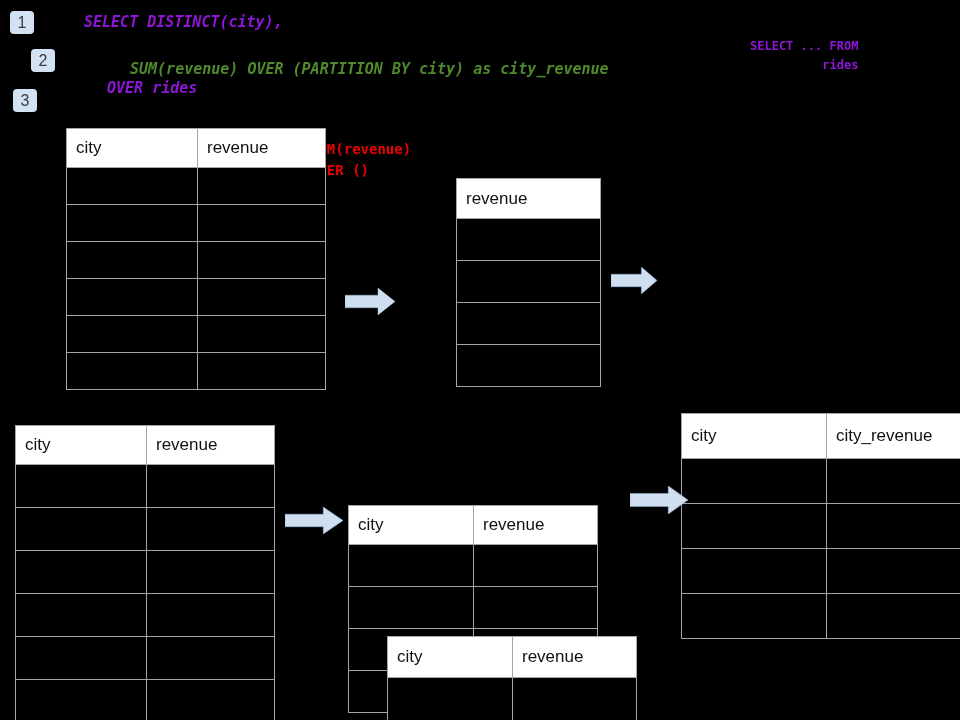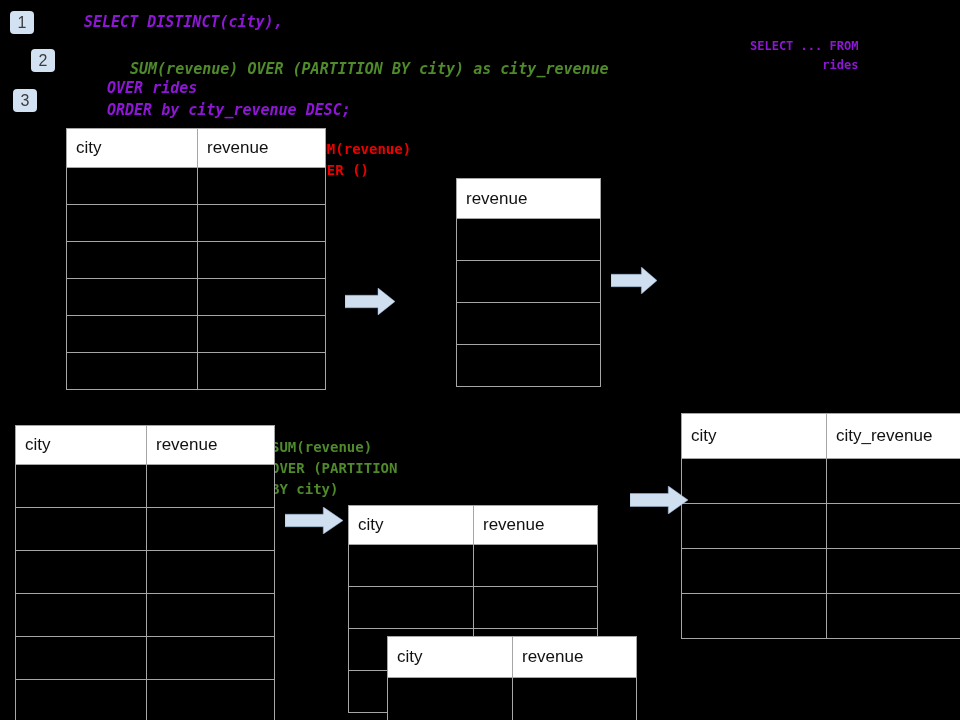--- a/index.html
+++ b/index.html
@@ -97,28 +97,24 @@
 <body>
 
 <div id="slide">
 
 <div class="badge" style="left:10px; top:11px;">1</div>
     <div class="badge" style="left:31px; top:49px;">2</div>
     <div class="badge" style="left:13px; top:89px;">3</div>
     <div class="code c-purple" style="left:84px; top:13px;">SELECT DISTINCT(city),</div>
     <div class="code c-green" style="left:130px; top:60px;">SUM(revenue) OVER (PARTITION BY city) as city_revenue</div>
     <div class="code c-purple" style="left:107px; top:79px;">OVER rides</div>
-    <div class="code c-purple" style="left:107px; top:101px;">ORDER by city_revenue DESC;</div>
     <div class="note-sm" style="left:750px; top:37px; color:#8f16d6;text-align:right;">SELECT ... FROM
 rides</div>
     <div class="note" style="left:310px; top:139px; color:#ee0000;">SUM(revenue)
 OVER ()</div>
-    <div class="note" style="left:271px; top:437px; color:#4f8a2b;">SUM(revenue)
-OVER (PARTITION
-BY city)</div>
     <table class="tbl" style="left:66px; top:128px; width:239px;">
       <thead>
         <tr>
           <th style="width:121px; height:38px;">city</th>
           <th style="width:118px; height:38px;">revenue</th>
         </tr>
       </thead>
       <tbody>
         <tr>
           <td style="width:121px; height:36px;"></td>

